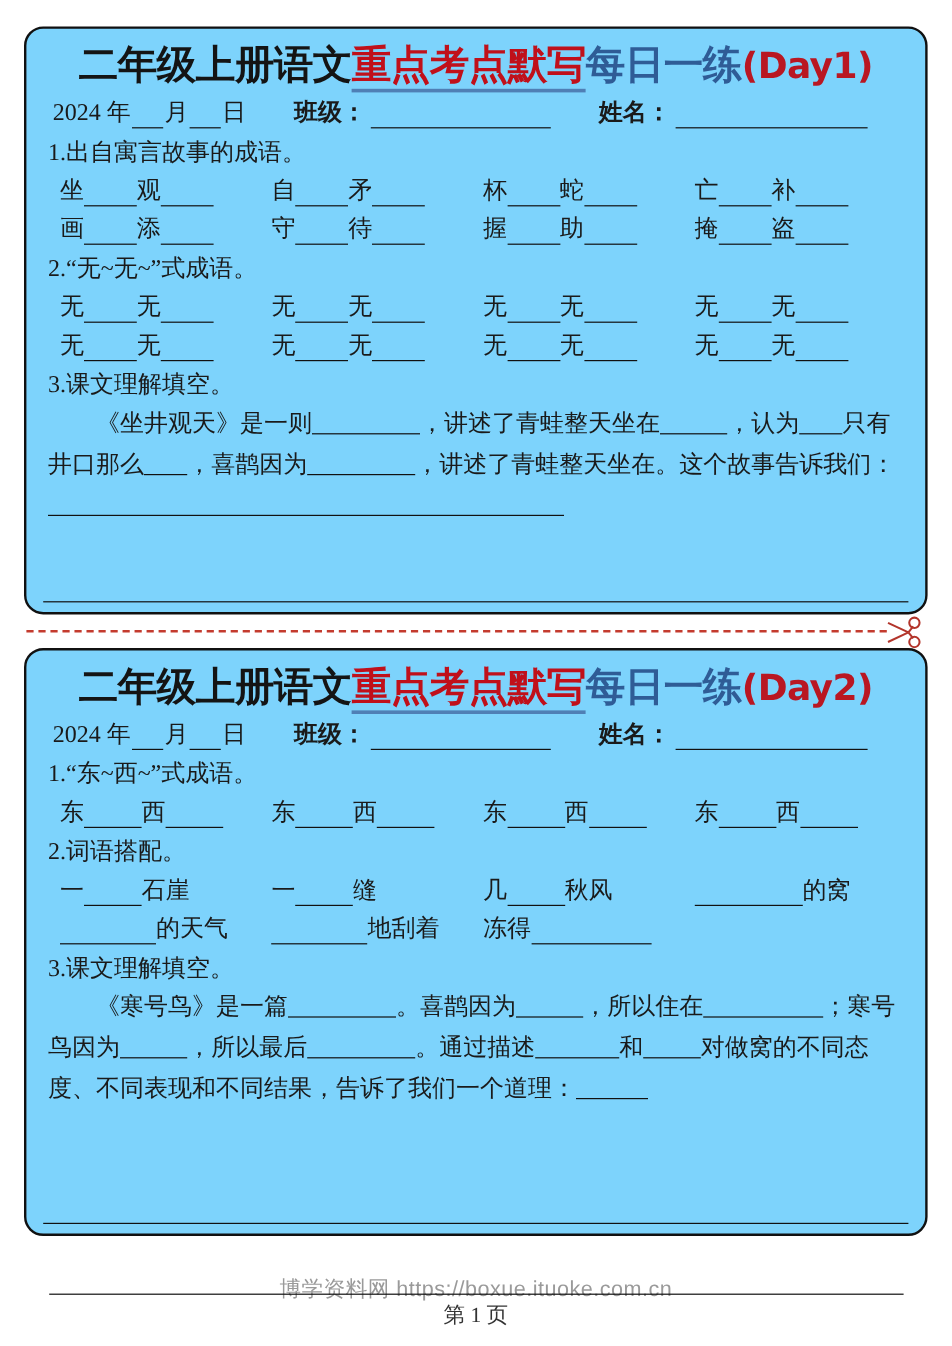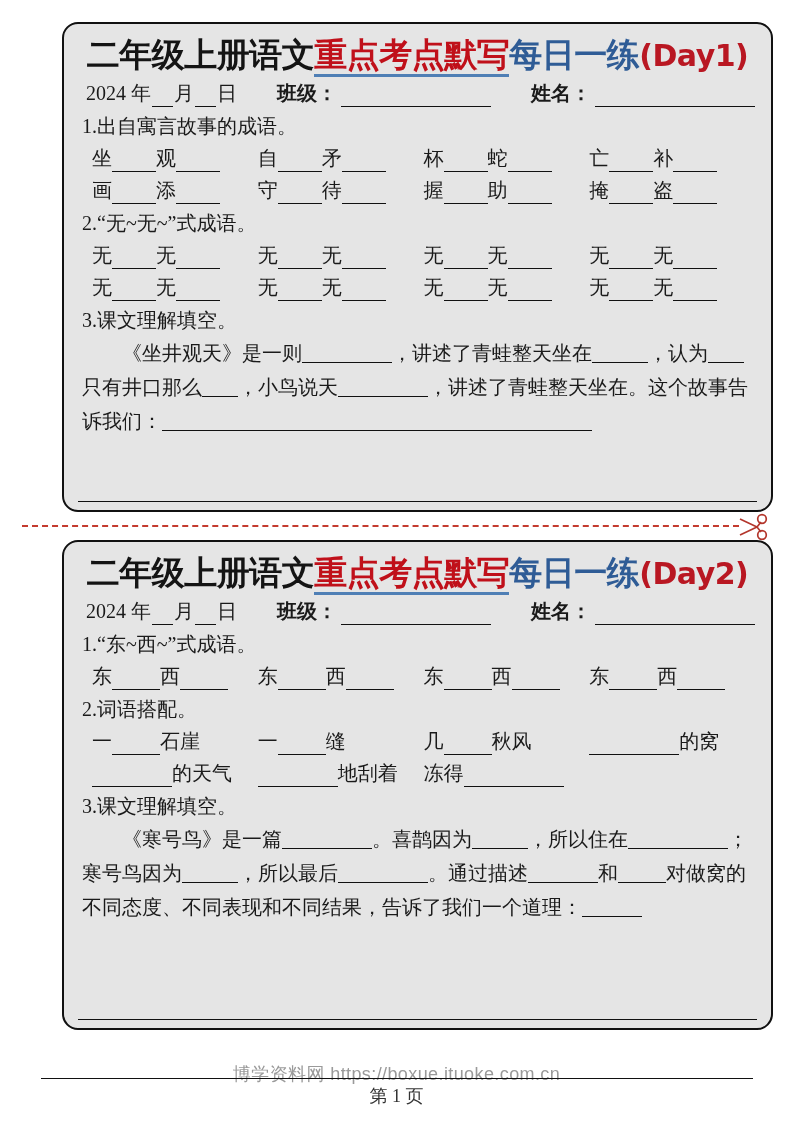--- a/index.html
+++ b/index.html
@@ -25,22 +25,21 @@
     padding: 22px 20px 0 20px;
   }
 
   
   .card {
     position: relative;
     border: 2.2px solid #111;
     border-radius: 16px;
     box-sizing: border-box;
     padding: 10px 16px 6px 16px;
-    background: #e5e5e5;
-    margin-left: 42px;
+    background: #7dd3fc;
   }
   .card.day1 { height: 490px; }
   .card.day2 { height: 490px; }
 
   
   .card-bottom-rule {
     position: absolute;
     left: 14px;
     right: 14px;
     bottom: 8px;
@@ -330,21 +329,21 @@
         </span>
       <span class="q-cell">
           <span class="ch">无</span>
           <span class="u u-44"></span>
           <span class="ch">无</span>
           <span class="u u-44"></span>
         </span>
     </div>
 
     <div class="q-head">3.课文理解填空。</div>
-    <div class="para"><span class="indent"></span><span>《坐井观天》是一则</span><span class="u u-90"></span><span>，讲述了青蛙整天坐在</span><span class="u u-56"></span><span>，认为</span><span class="u u-36"></span><span>只有井口那么</span><span class="u u-36"></span><span>，小鸟说天</span><span class="u u-90"></span><span>，讲述了青蛙整天坐在。这个故事告诉我们：</span><span class="u" style="width:430px;"></span></div>
+    <div class="para"><span class="indent"></span><span>《坐井观天》是一则</span><span class="u u-90"></span><span>，讲述了青蛙整天坐在</span><span class="u u-56"></span><span>，认为</span><span class="u u-36"></span><span>只有井口那么</span><span class="u u-36"></span><span>，喜鹊因为</span><span class="u u-90"></span><span>，讲述了青蛙整天坐在。这个故事告诉我们：</span><span class="u" style="width:430px;"></span></div>
 
     <div class="card-bottom-rule"></div>
   </div>
 
   <div class="cutline">
     <div class="dash"></div>
     <svg class="scissors" viewBox="0 0 34 34">
       <g stroke="#b3352b" stroke-width="1.7" fill="none">
         <line x1="3" y1="9" x2="20" y2="17"></line>
         <line x1="3" y1="25" x2="20" y2="17"></line>

